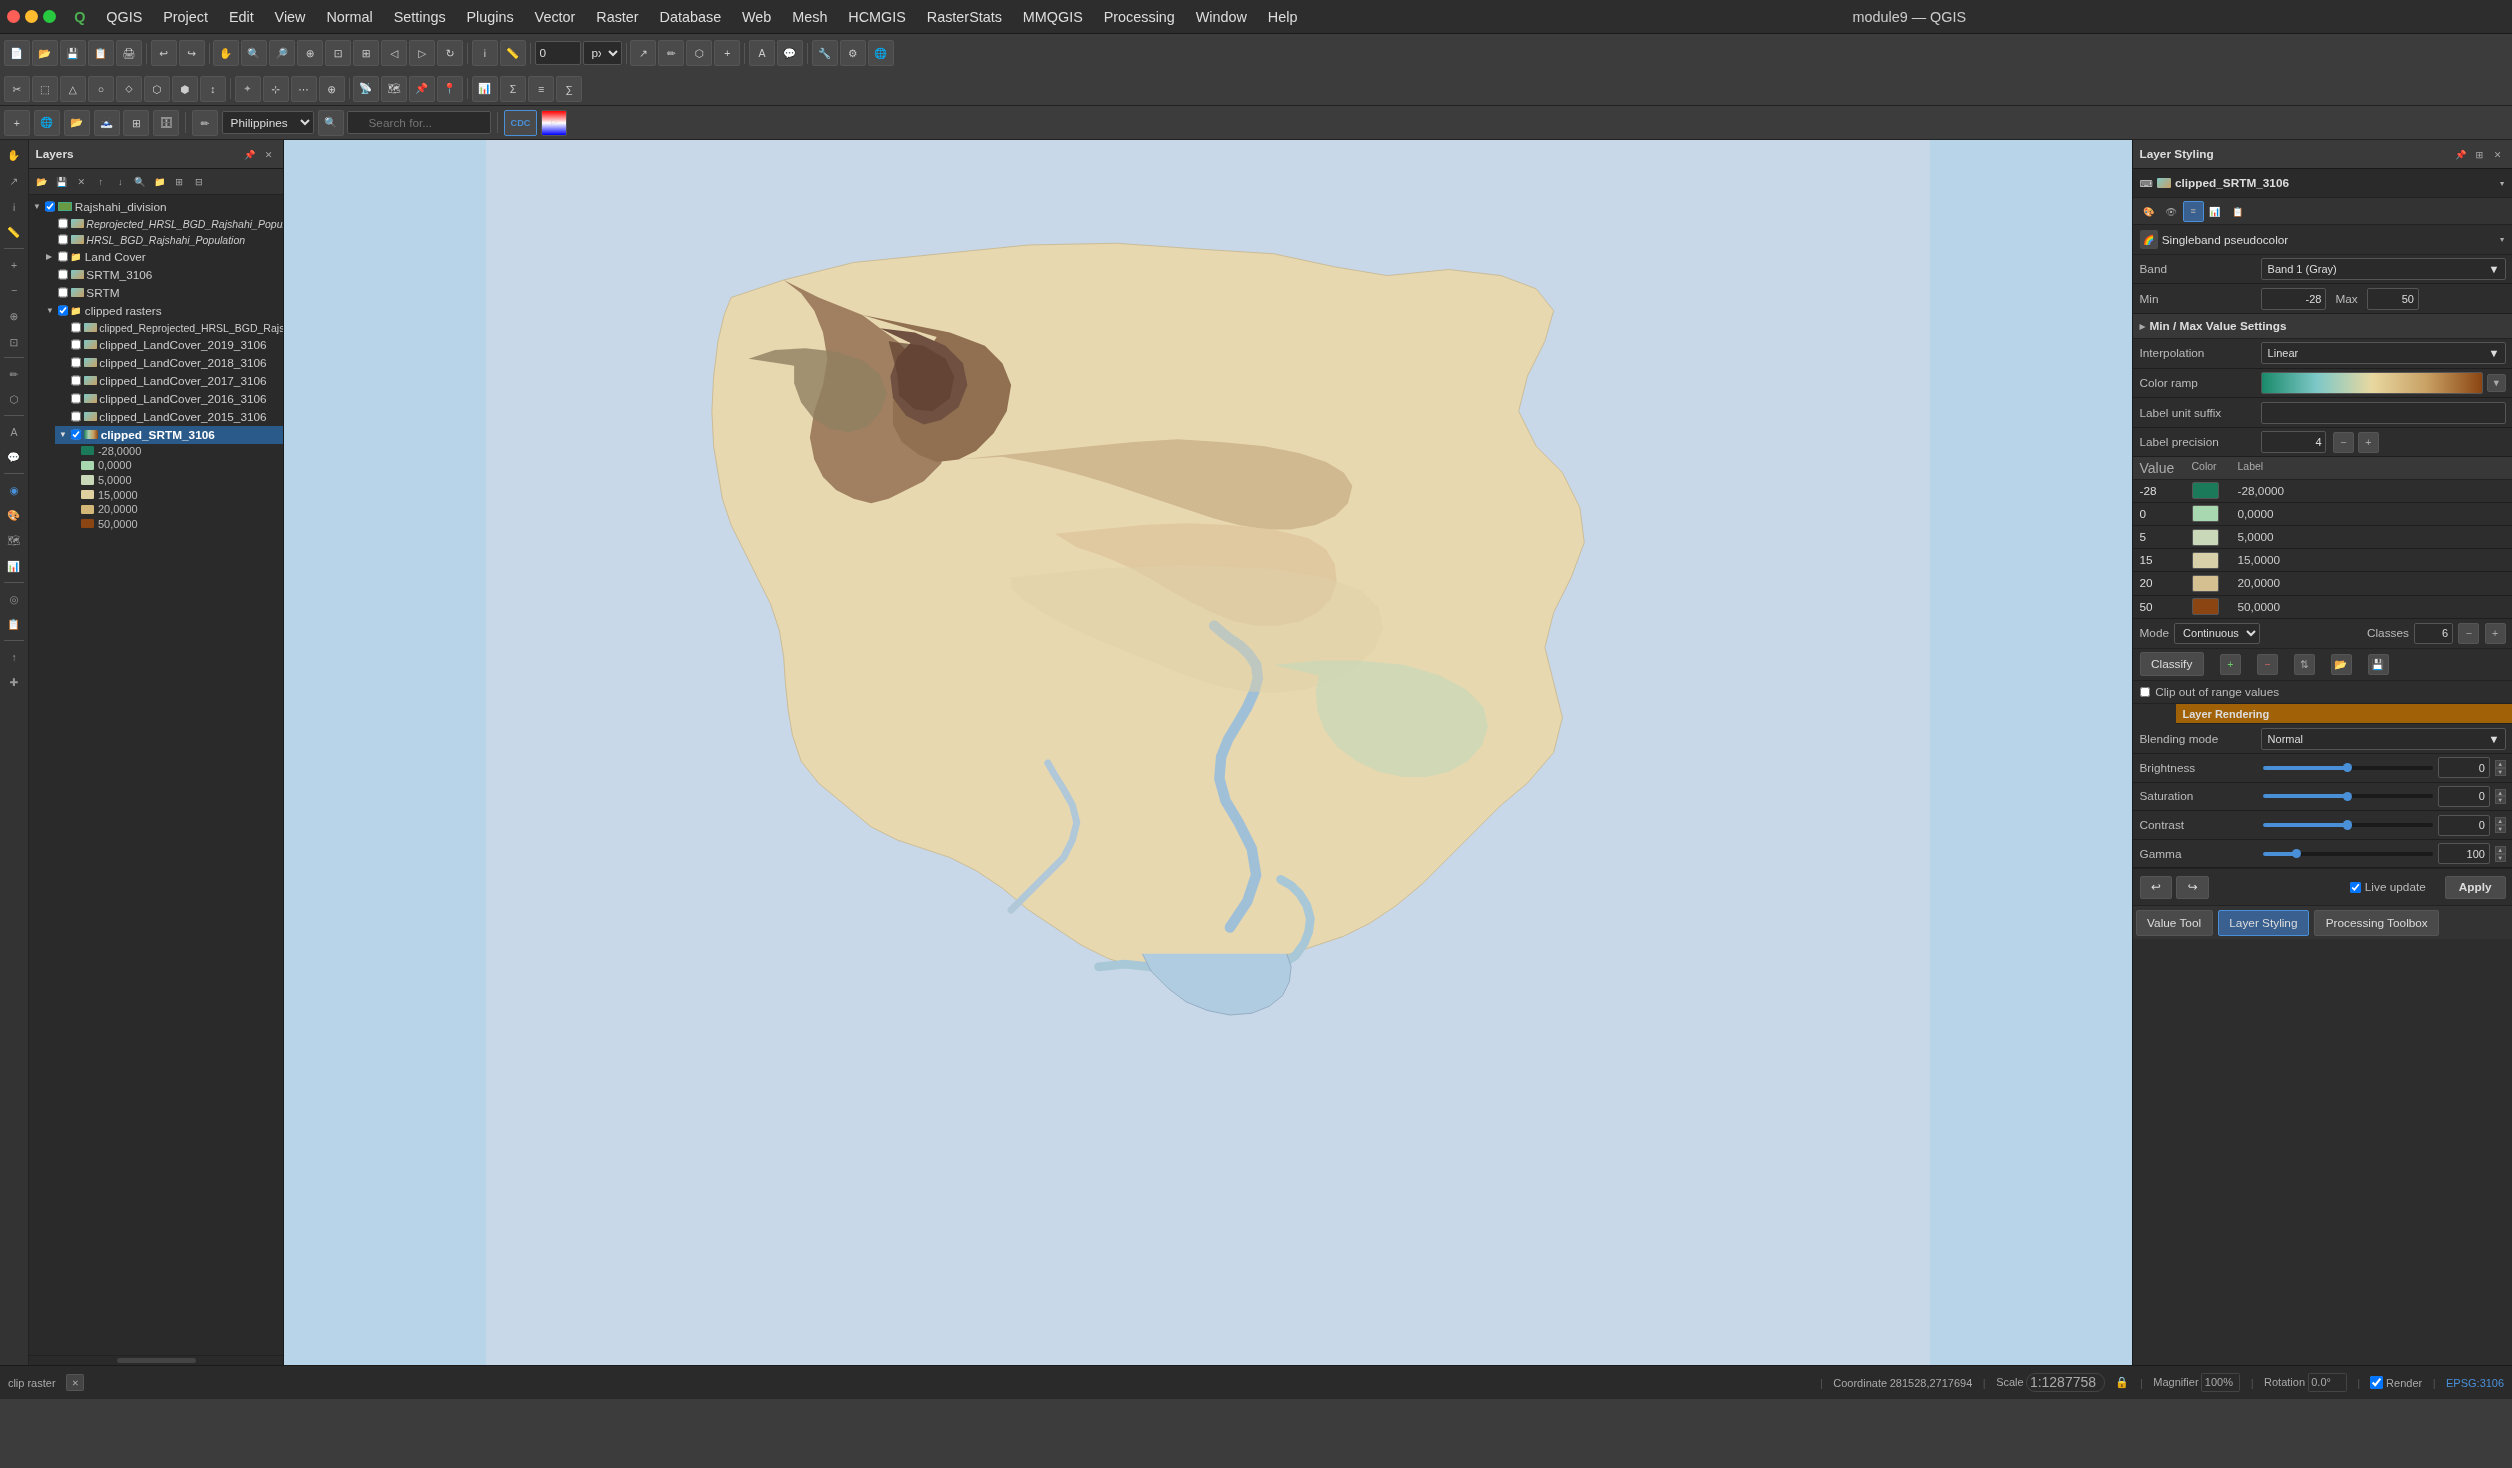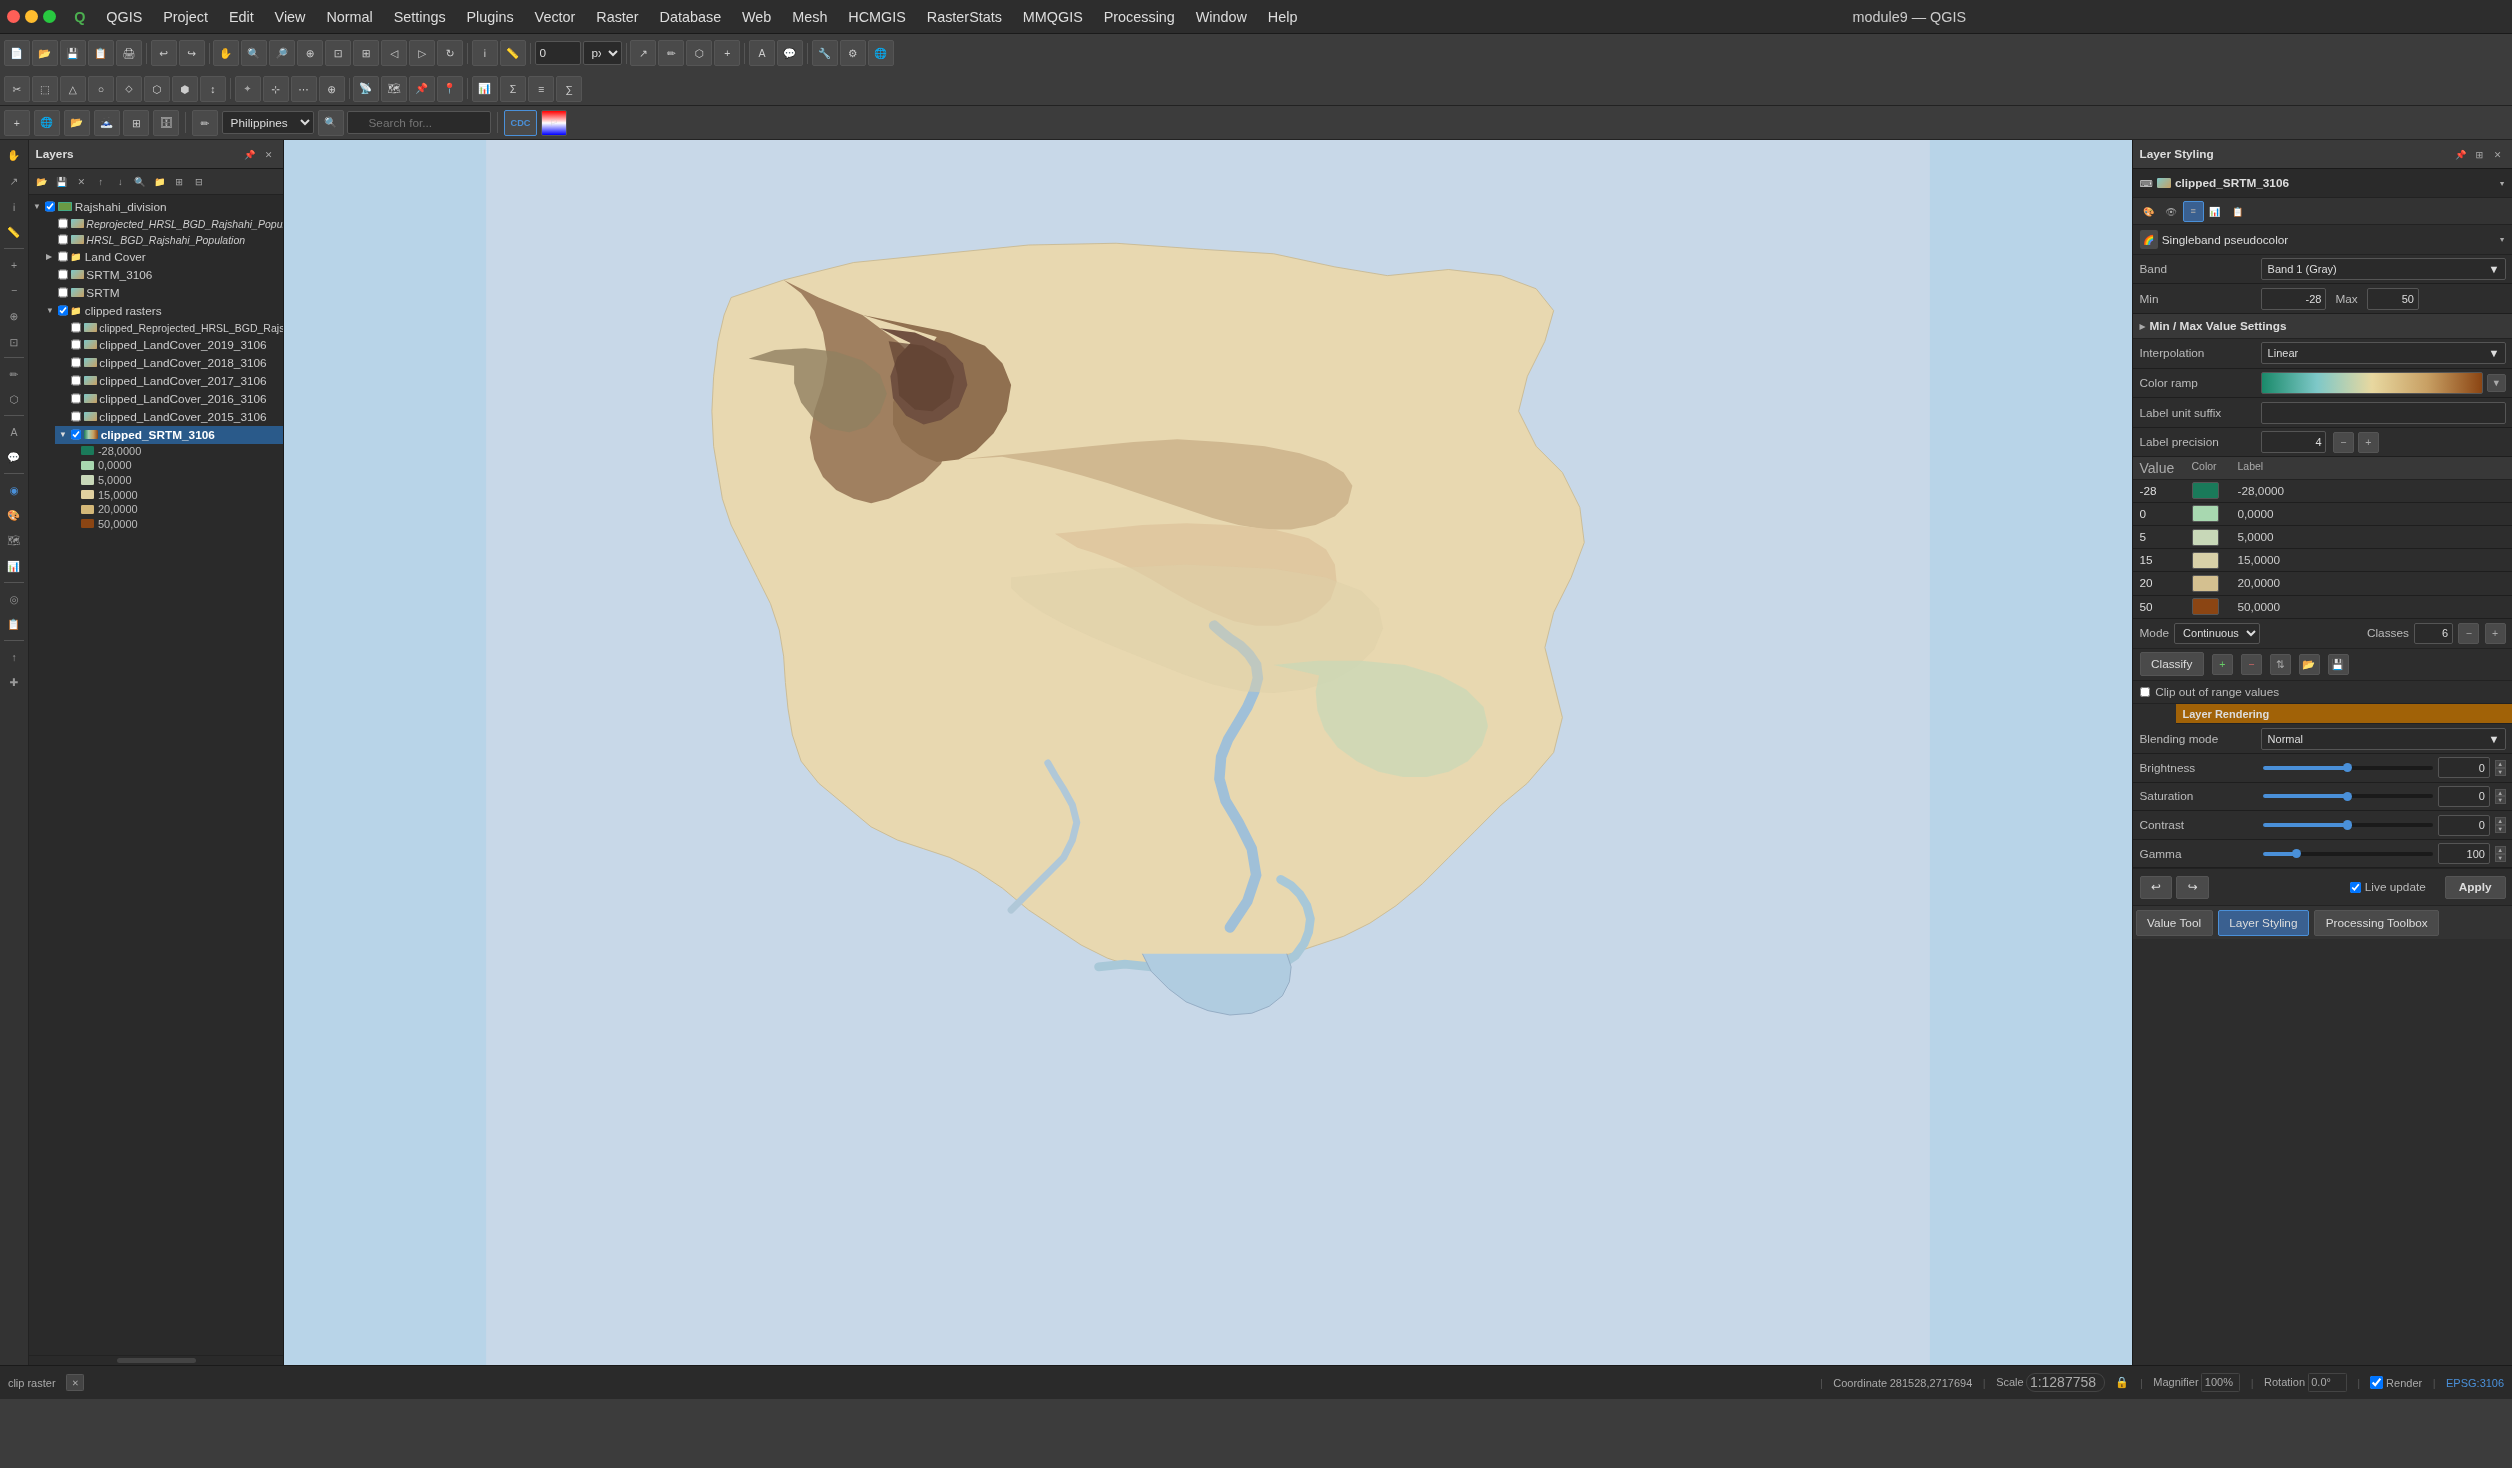--- a/index.html
+++ b/index.html
@@ -100,21 +100,21 @@
     .ctl { flex: 1; font-size: 11.8px; color: #ccc; }
 
     
     .mode-row { display: flex; align-items: center; padding: 3.9px 6.5px; gap: 5.2px; border-bottom: 0.7px solid #222; }
     .mode-label { color: #bbb; font-size: 11.8px; }
     .mode-select { height: 21px; background: #2a2a2a; border: 0.7px solid #555; color: #ddd; padding: 0 3.9px; font-size: 11px; border-radius: 2px; }
     .classes-label { color: #bbb; font-size: 11.8px; margin-left: auto; }
     .classes-input { width: 39px; height: 21px; background: #2a2a2a; border: 0.7px solid #555; color: #ddd; padding: 0 3.9px; font-size: 11px; border-radius: 2px; text-align: right; }
 
     
-    .classify-row { display: flex; align-items: center; padding: 3.9px 6.5px; gap: 8px; border-bottom: 0.7px solid #222; }
+    .classify-row { display: flex; align-items: center; padding: 3.9px 6.5px; gap: 16px; border-bottom: 0.7px solid #222; }
     .classify-btn { height: 23.6px; background: #4a4a4a; border: 0.7px solid #555; color: #ddd; padding: 0 10.5px; font-size: 11.8px; border-radius: 2px; cursor: pointer; }
     .icon-btn { width: 21px; height: 21px; background: #4a4a4a; border: 0.7px solid #555; border-radius: 2px; cursor: pointer; display: flex; align-items: center; justify-content: center; color: #aaa; font-size: 10.5px; }
 
     
     .clip-row { display: flex; align-items: center; padding: 3.9px 6.5px; gap: 5.2px; border-bottom: 0.7px solid #222; }
     .clip-checkbox { width: 10.5px; height: 10.5px; }
     .clip-label { color: #bbb; font-size: 11.8px; }
 
     
     .section-title { background: #a16207; padding: 3.9px 6.5px; font-size: 11px; font-weight: bold; color: #ddd; border-bottom: 0.7px solid #222; margin-left: 43px; }

